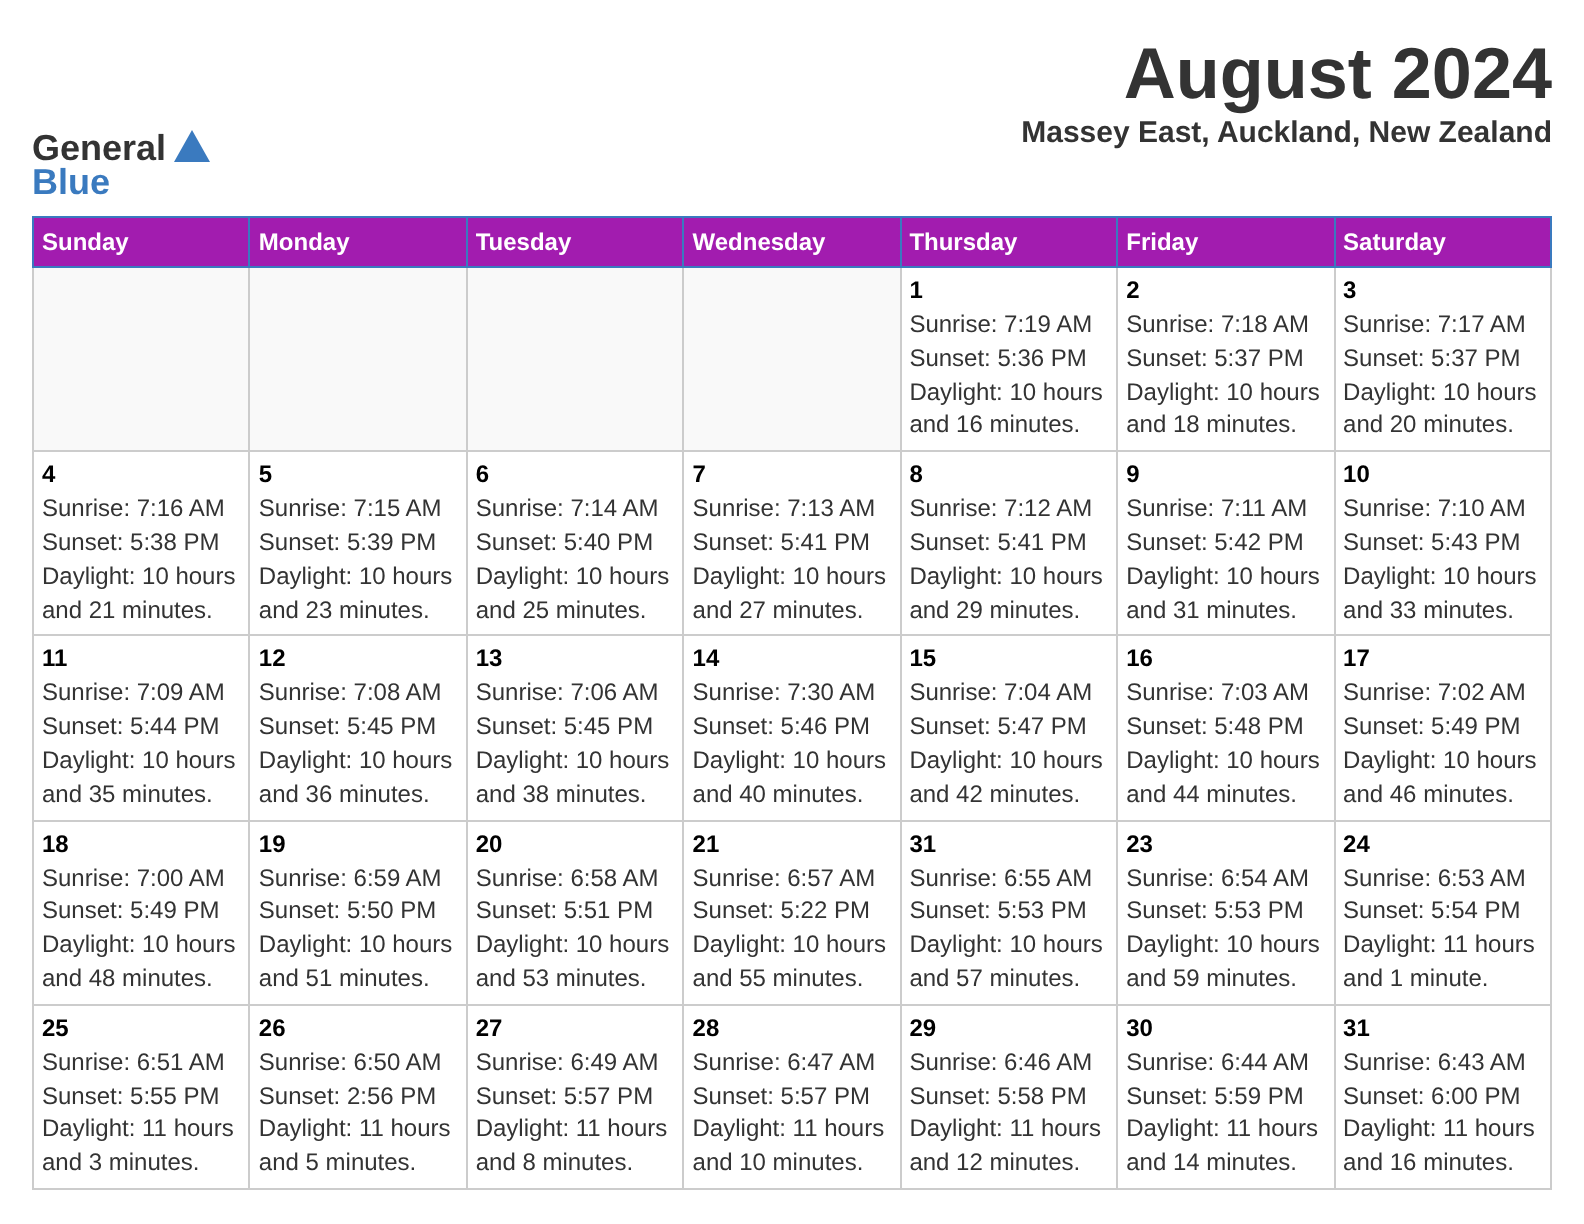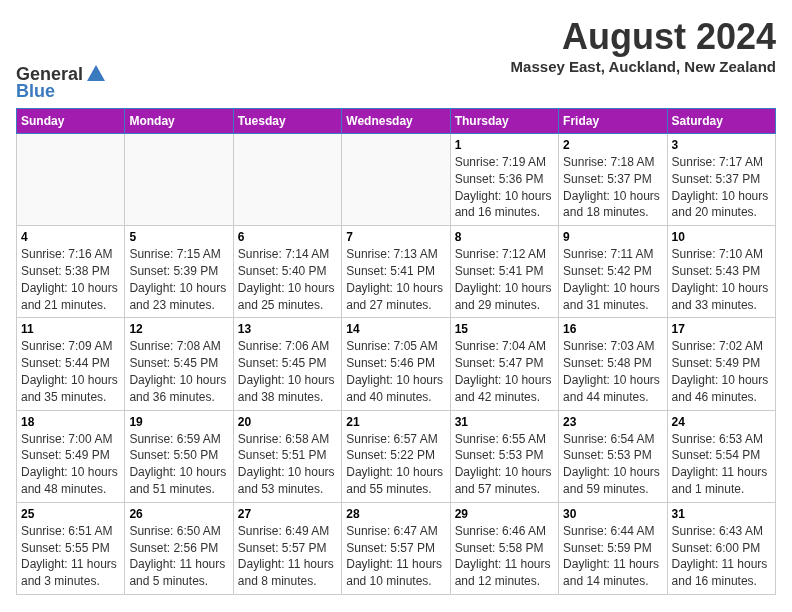--- a/index.html
+++ b/index.html
@@ -159,21 +159,21 @@
         <td>
           <span class="day-num">12</span>
           <div class="day-info"><span>Sunrise: 7:08 AM</span><br><span>Sunset: 5:45 PM</span><br><span>Daylight: 10 hours</span><br><span>and 36 minutes.</span></div>
         </td>
         <td>
           <span class="day-num">13</span>
           <div class="day-info"><span>Sunrise: 7:06 AM</span><br><span>Sunset: 5:45 PM</span><br><span>Daylight: 10 hours</span><br><span>and 38 minutes.</span></div>
         </td>
         <td>
           <span class="day-num">14</span>
-          <div class="day-info"><span>Sunrise: 7:05 AM</span><br><span>Sunset: 5:46 PM</span><br><span>Daylight: 10 hours</span><br><span>and 40 minutes.</span></div>
+          <div class="day-info"><span>Sunrise: 7:30 AM</span><br><span>Sunset: 5:46 PM</span><br><span>Daylight: 10 hours</span><br><span>and 40 minutes.</span></div>
         </td>
         <td>
           <span class="day-num">15</span>
           <div class="day-info"><span>Sunrise: 7:04 AM</span><br><span>Sunset: 5:47 PM</span><br><span>Daylight: 10 hours</span><br><span>and 42 minutes.</span></div>
         </td>
         <td>
           <span class="day-num">16</span>
           <div class="day-info"><span>Sunrise: 7:03 AM</span><br><span>Sunset: 5:48 PM</span><br><span>Daylight: 10 hours</span><br><span>and 44 minutes.</span></div>
         </td>
         <td>

